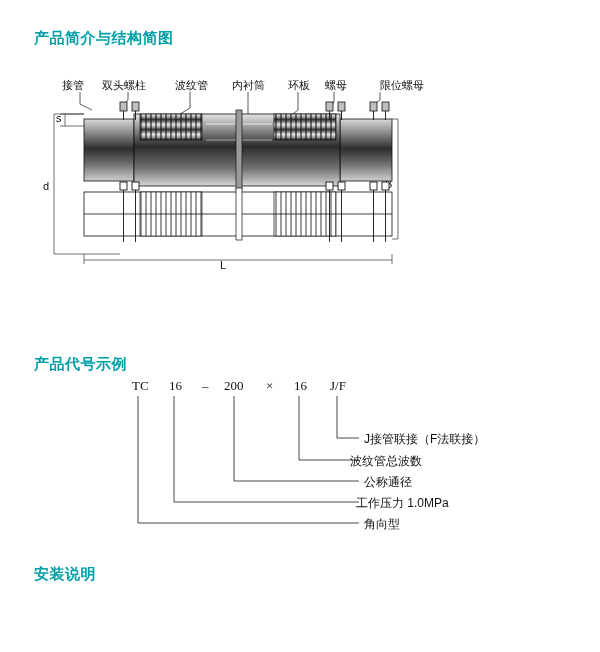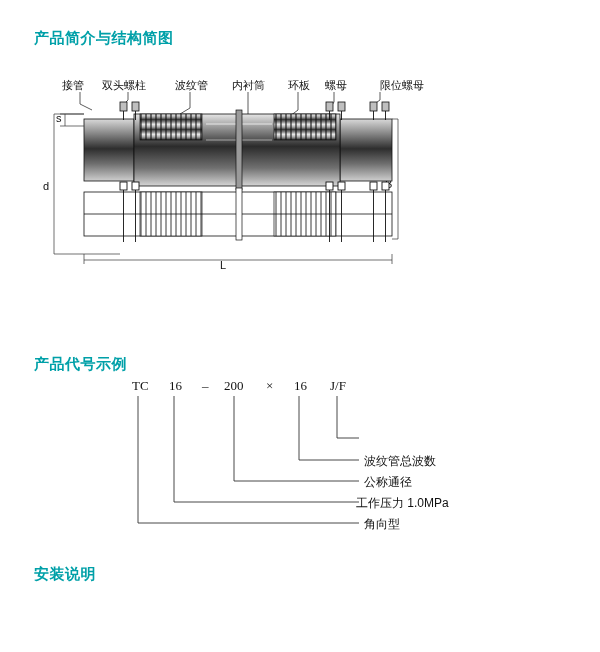--- a/index.html
+++ b/index.html
@@ -254,20 +254,21 @@
       <path d="M265,18 L265,82 L325,82"></path>
 
       <path d="M200,18 L200,103 L325,103"></path>
 
       <path d="M140,18 L140,124 L325,124"></path>
 
       <path d="M104,18 L104,145 L325,145"></path>
     </g>
   </svg>
 
-  <div class="code-desc" style="left:330px; top:75px;">波纹管总波数</div>
+  <div class="code-desc" style="left:330px; top:53px;">J接管联接（F法联接）</div>
+  <div class="code-desc" style="left:316px; top:75px;">波纹管总波数</div>
   <div class="code-desc" style="left:330px; top:96px;">公称通径</div>
   <div class="code-desc" style="left:322px; top:117px;">工作压力 1.0MPa</div>
   <div class="code-desc" style="left:330px; top:138px;">角向型</div>
 </div>
 
 <div id="install-notes">
 </div>
 
 </body></html>

